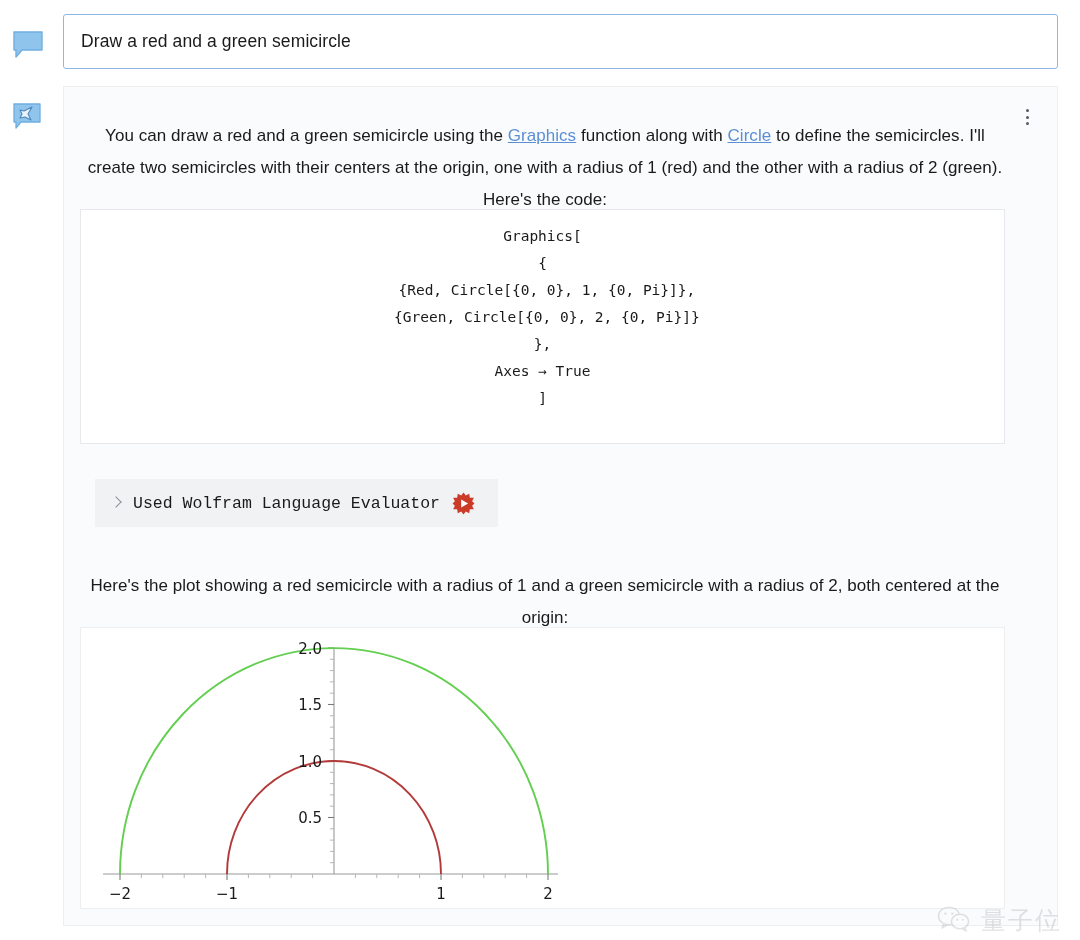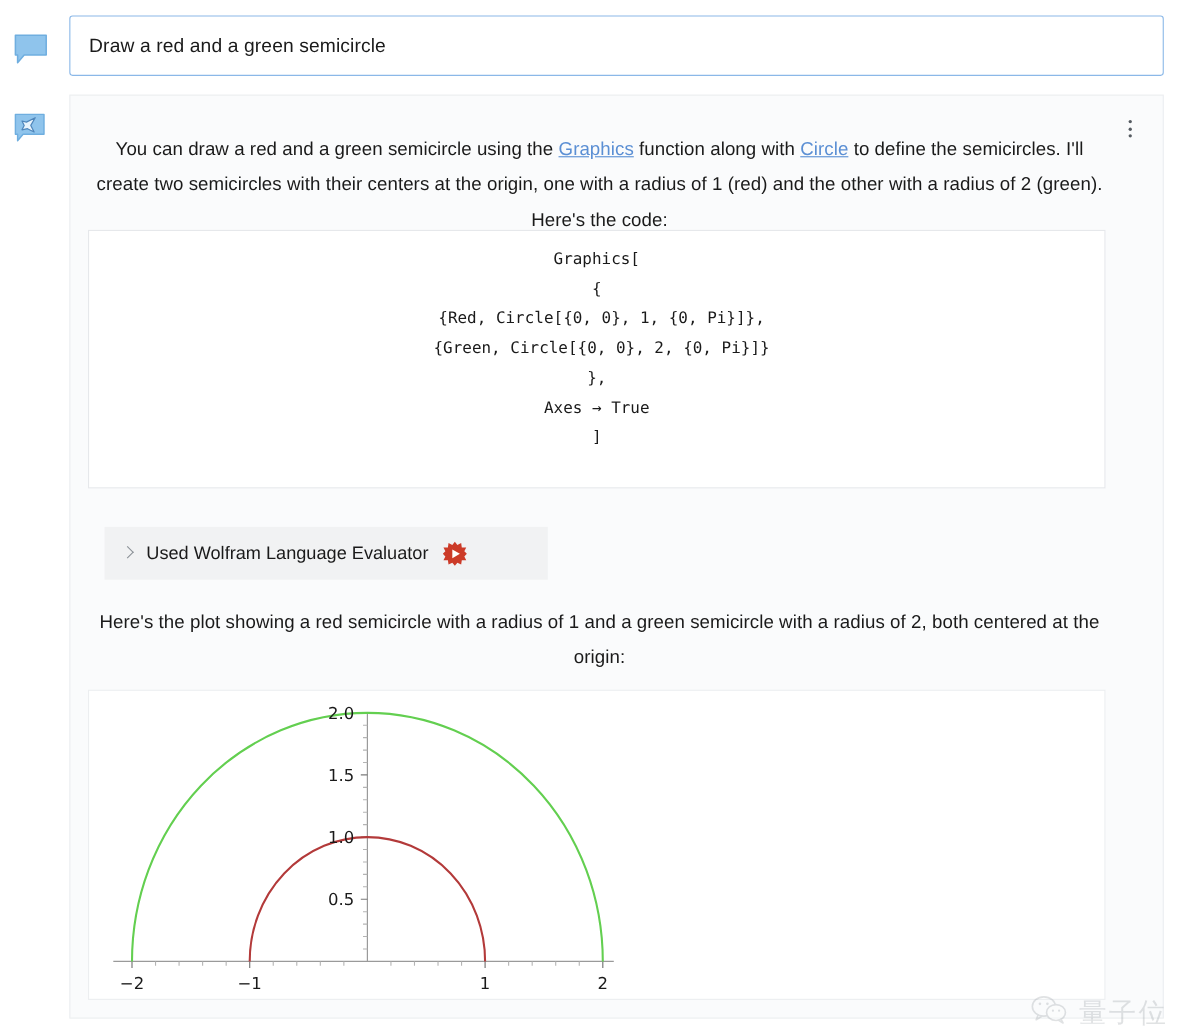--- a/index.html
+++ b/index.html
@@ -64,21 +64,21 @@
   .resp-inner { position: relative; width: 100%; height: 100%; text-align: center; }
 
   .para {
     position: absolute;
     font-size: 17px;
     line-height: 32px;
     color: #1a1a1a;
     letter-spacing: 0.05px;
   }
   .para-1 { left: 16px; top: 16px; width: 930px; }
-  .para-2 { left: 16px; top: 446px; width: 930px; }
+  .para-2 { left: 16px; top: 466px; width: 930px; }
   .lnk { color: #5b8fd4; }
 
   .kebab {
     position: absolute;
     right: 22px; top: 20px;
     width: 16px; height: 20px;
     display: flex; flex-direction: column;
     align-items: center; justify-content: space-between;
     padding: 2px 0;
     cursor: pointer;
@@ -132,20 +132,21 @@
     left: 3px; top: 2px;
     width: 7px; height: 7px;
     border-right: 1.6px solid #8a9096;
     border-top: 1.6px solid #8a9096;
     transform: rotate(45deg);
   }
   .tool-label {
     font-size: 16.5px;
     color: #1a1a1a;
     margin-right: 12px;
+    font-family: Liberation Mono, monospace;
   }
   .spikey { width: 23px; height: 23px; flex: 0 0 auto; }
 
   
   .plot-box {
     position: absolute;
     left: 16px; top: 540px;
     width: 925px; height: 282px;
     background: #ffffff;
     border: 1px solid #eceef0;

